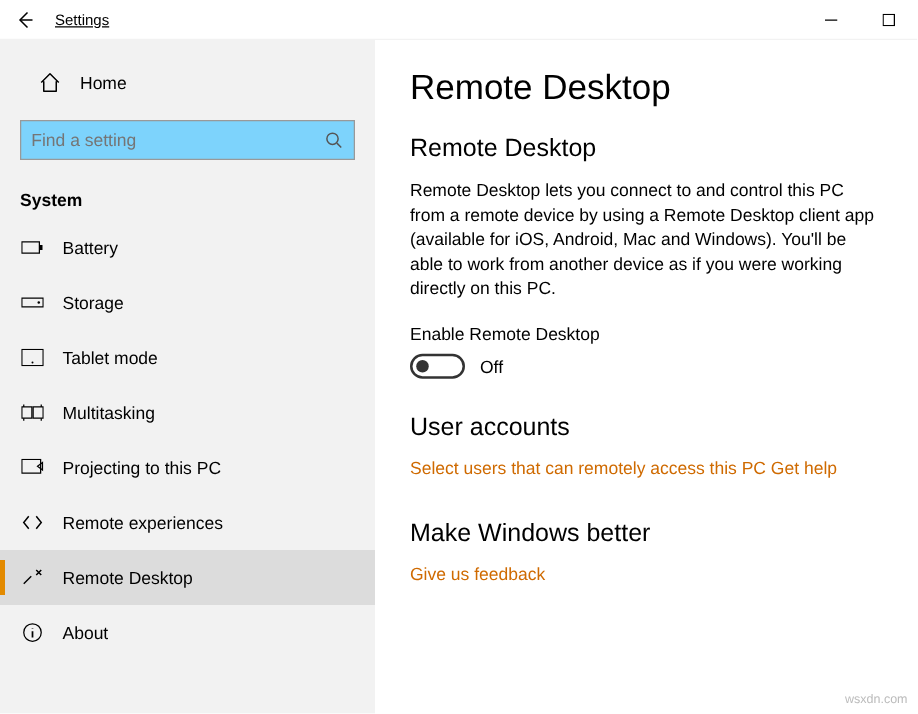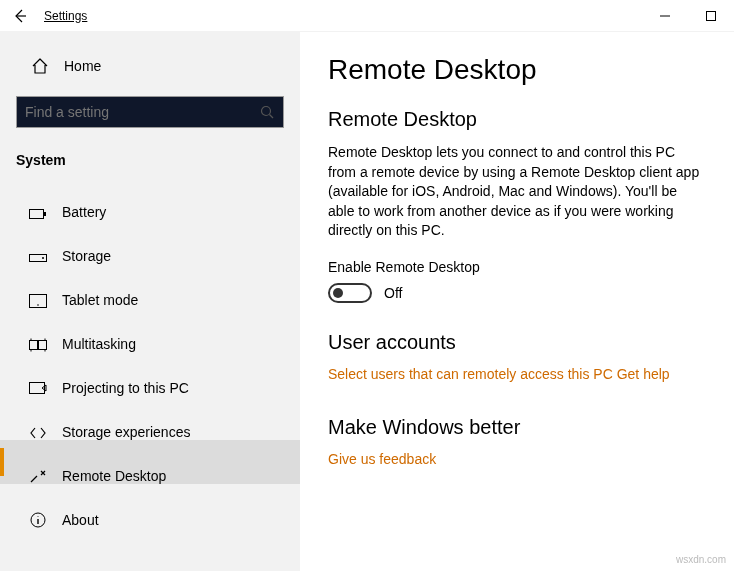--- a/index.html
+++ b/index.html
@@ -63,21 +63,21 @@
       align-items: center;
       height: 44px;
       padding: 0 30px;
       cursor: pointer;
     }
     .home-row .icon-slot { width: 20px; display:flex; align-items:center; justify-content:center; }
     .home-row .label { margin-left: 14px; font-size: 14px; }
     .search-box {
       margin: 8px 16px 16px 16px;
       border: 1px solid #999;
-      background: #0f172a;
+      background: #7dd3fc;
       height: 32px;
       display: flex;
       align-items: center;
       padding: 0 8px;
     }
     .search-input {
       flex: 1;
       border: none;
       background: transparent;
       outline: none;
@@ -88,23 +88,23 @@
       width: 16px;
       display:flex; align-items:center; justify-content:center;
     }
     .category-header {
       padding: 8px 16px 8px 16px;
       font-weight: 600;
       font-size: 14px;
     }
     .nav-item {
       display: flex;
-      align-items: flex-end;
+      align-items: center;
       height: 44px;
-      padding: 0 28px;
+      padding: 0 16px;
       cursor: pointer;
       position: relative;
     }
     .nav-item .icon-slot { width: 20px; display:flex; align-items:center; justify-content:center; }
     .nav-item .label { margin-left: 14px; font-size: 14px; }
     .nav-item.selected { background: #dcdcdc; }
     .nav-item.selected::before {
       content: "";
       position: absolute;
       left: 0; top: 8px; bottom: 8px;
@@ -275,21 +275,21 @@
       </span>
       <span class="label">Projecting to this PC</span>
     </div>
 
     <div class="nav-item">
       <span class="icon-slot">
         <svg width="18" height="14" viewBox="0 0 18 14">
             <path d="M6 2 L2 7 L6 12 M12 2 L16 7 L12 12" stroke="#000" stroke-width="1.2" fill="none"></path>
           </svg>
       </span>
-      <span class="label">Storage experiences</span>
+      <span class="label">Remote experiences</span>
     </div>
 
     <div class="nav-item selected">
       <span class="icon-slot">
         <svg width="18" height="14" viewBox="0 0 18 14">
             <path d="M12 1 L16 5 M16 1 L12 5" stroke="#000" stroke-width="1.2"></path>
             <path d="M2 12 L8 6" stroke="#000" stroke-width="1.2"></path>
           </svg>
       </span>
       <span class="label">Remote Desktop</span>

